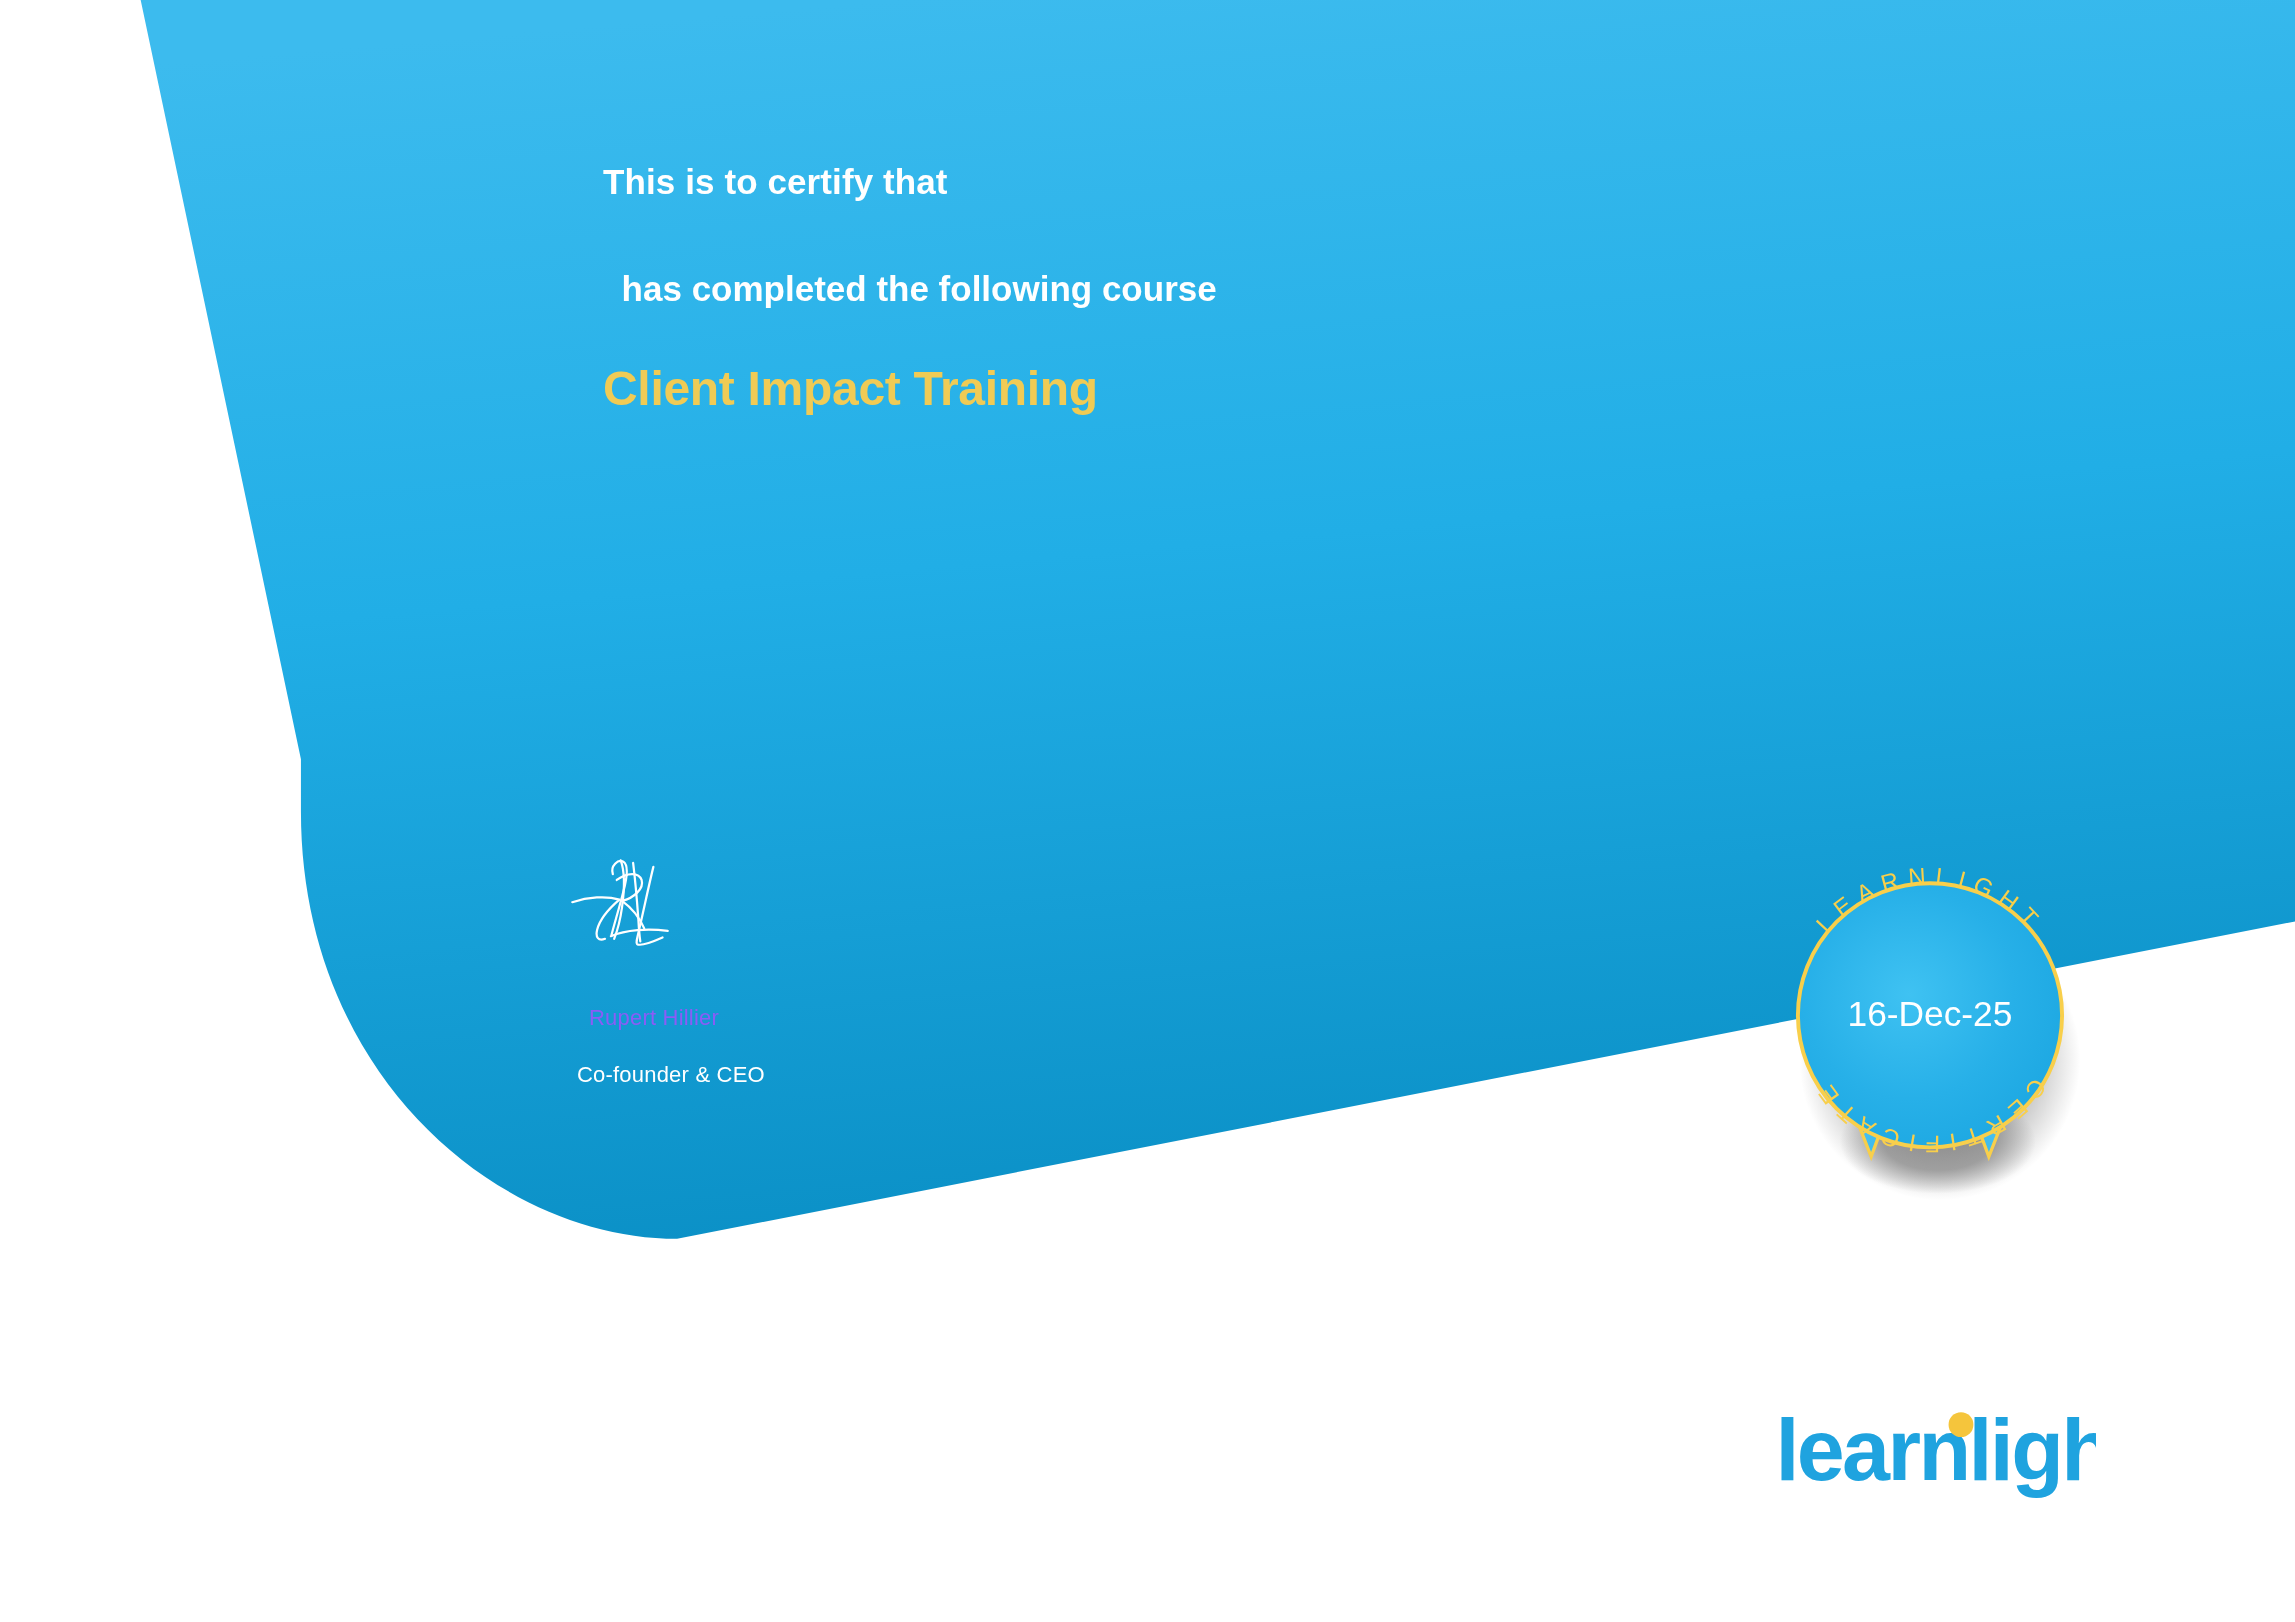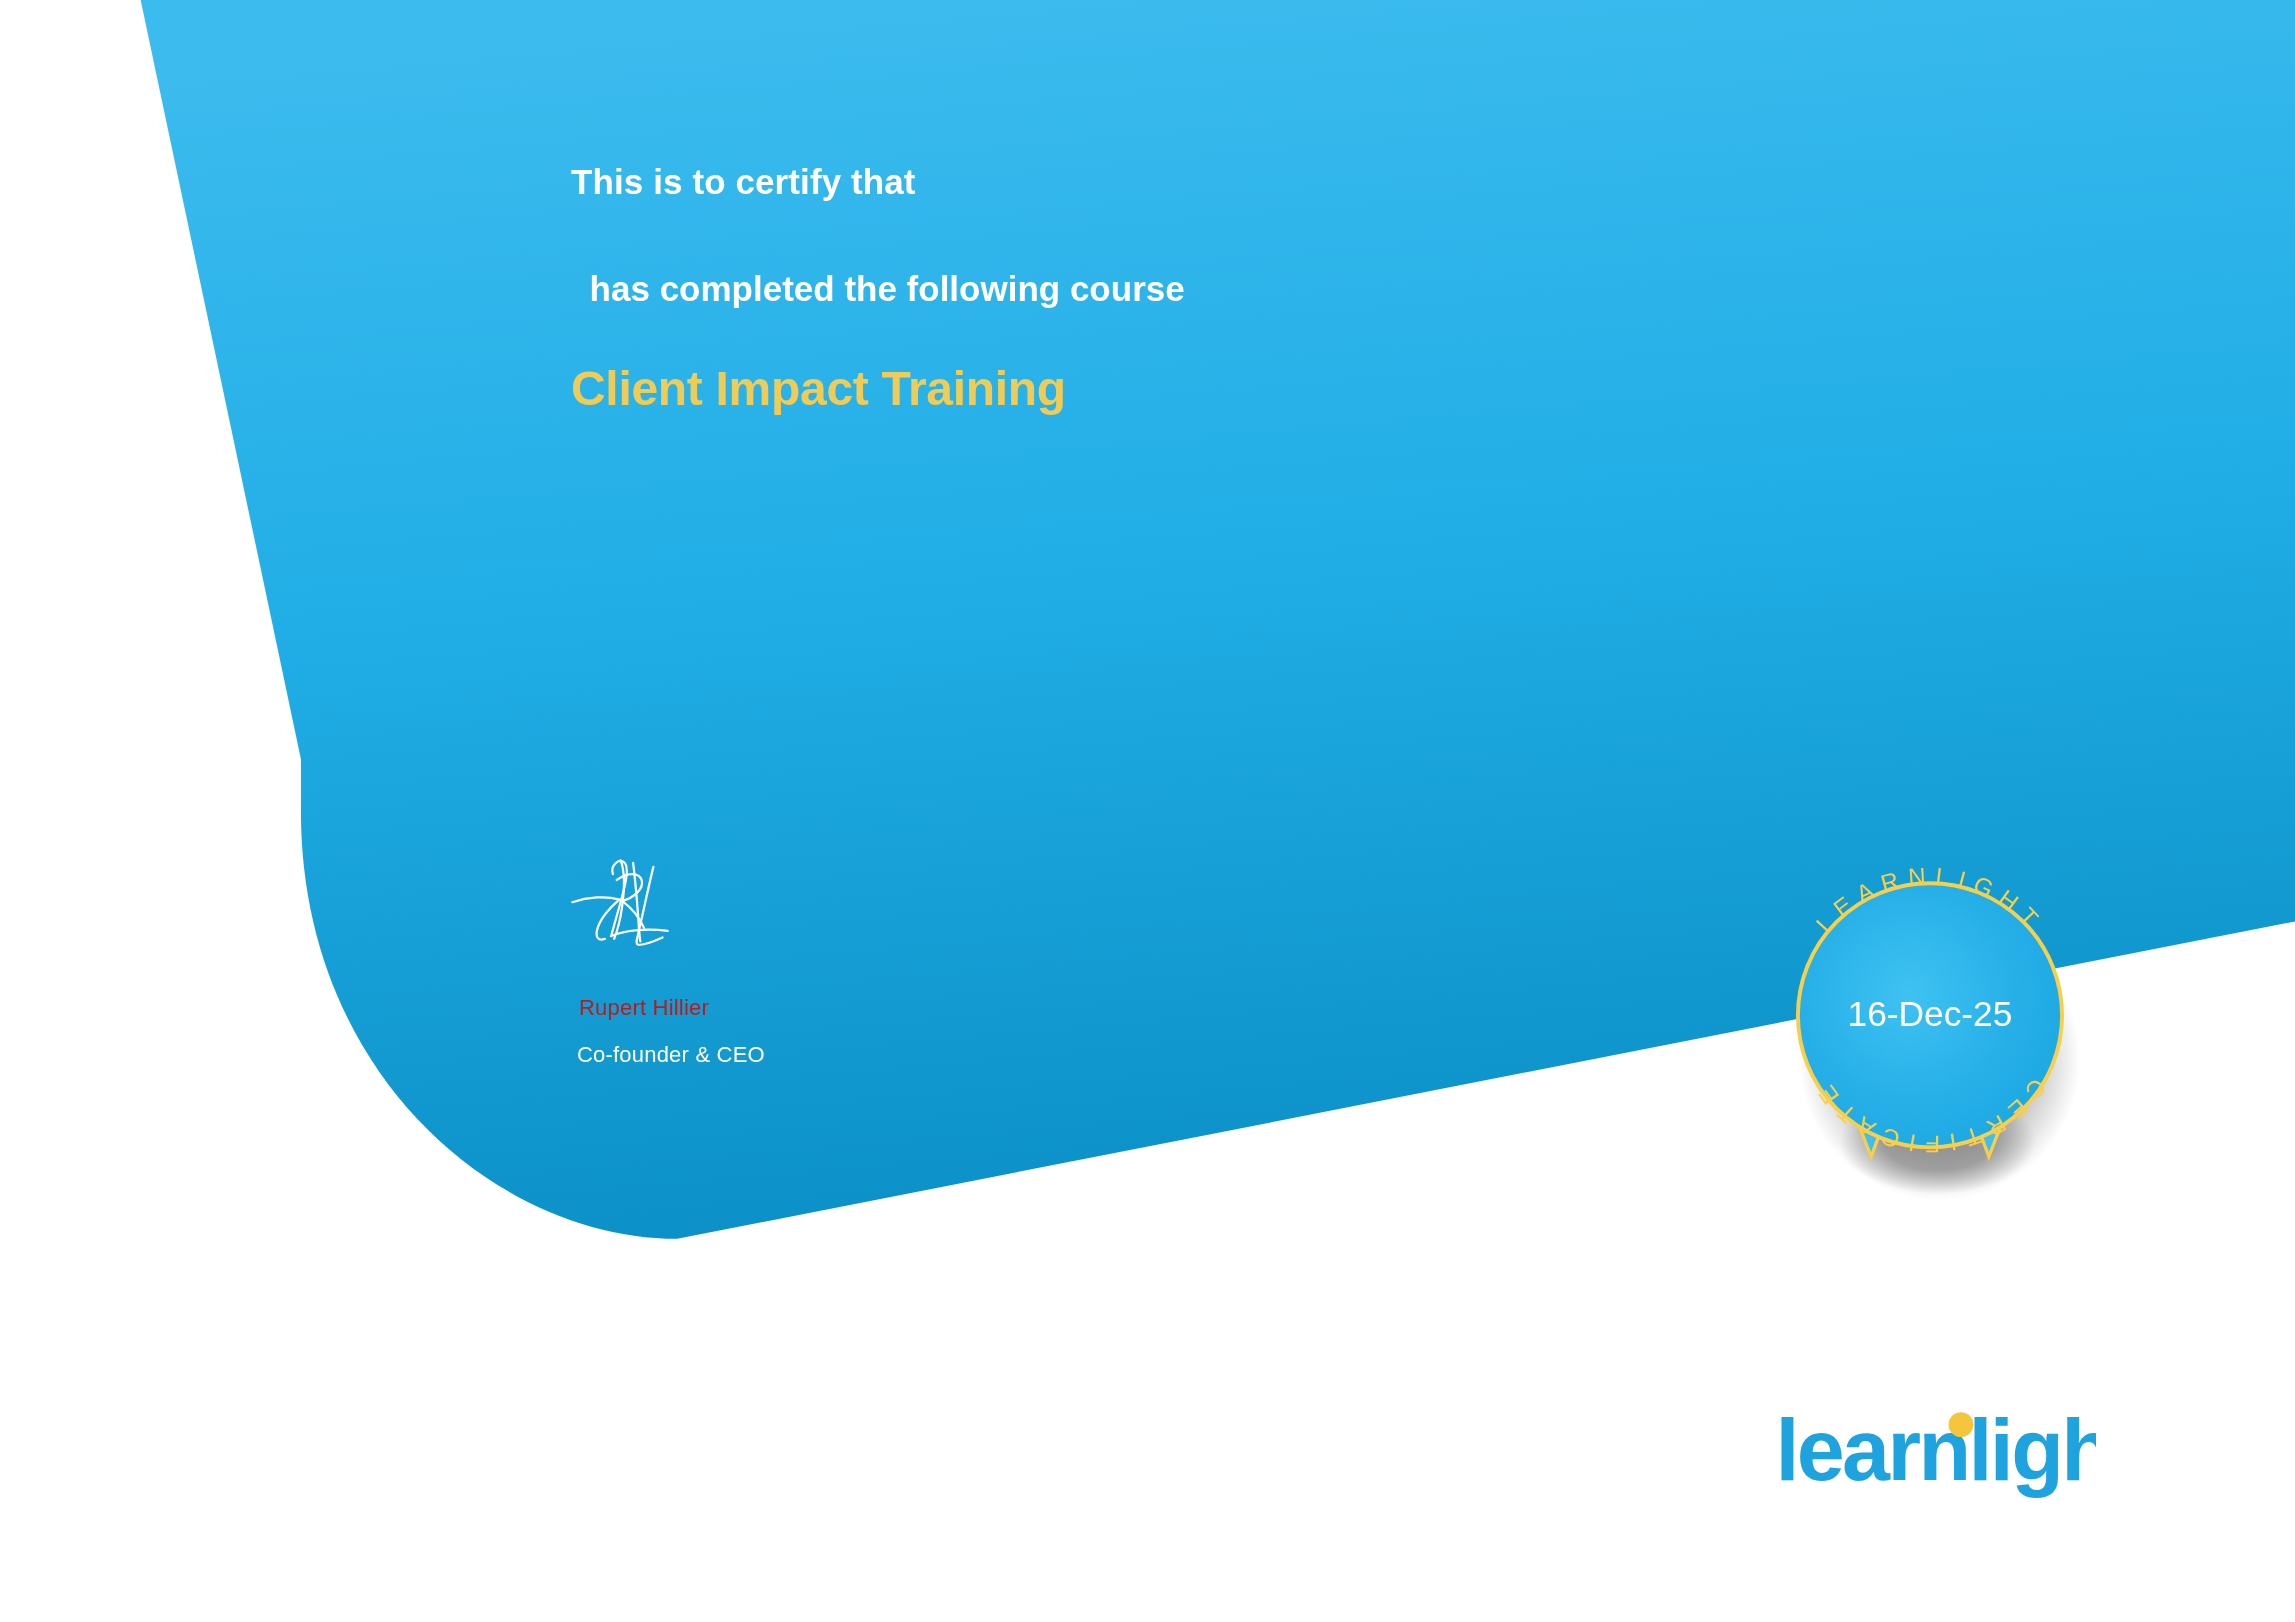--- a/index.html
+++ b/index.html
@@ -22,21 +22,21 @@
     left: 0;
     top: 0;
     width: 2295px;
     height: 1623px;
     pointer-events: none;
   }
 
   
   .text-block {
     position: absolute;
-    left: 571px;
+    left: 603px;
     top: 164px;
     width: 1112px;
   }
 
   .line-certify {
     font-size: 35px;
     font-weight: bold;
     color: #ffffff;
     letter-spacing: 0.1px;
     line-height: 1;
@@ -79,23 +79,23 @@
     left: 571px;
     top: 851px;
   }
   #signature-mark {
     display: block;
     width: 170px;
     height: 105px;
   }
   .sig-name {
     font-size: 22px;
-    color: #b91c1c;
+    color: #8b5cf6;
     line-height: 1.35;
-    margin: 8px;
+    margin: 18px;
     padding-top: 29px;
     letter-spacing: 0.2px;
   }
   .sig-role {
     font-size: 22px;
     color: #ffffff;
     line-height: 1.35;
     margin: 6px;
     padding-top: 9.2px;
     letter-spacing: 0.2px;

